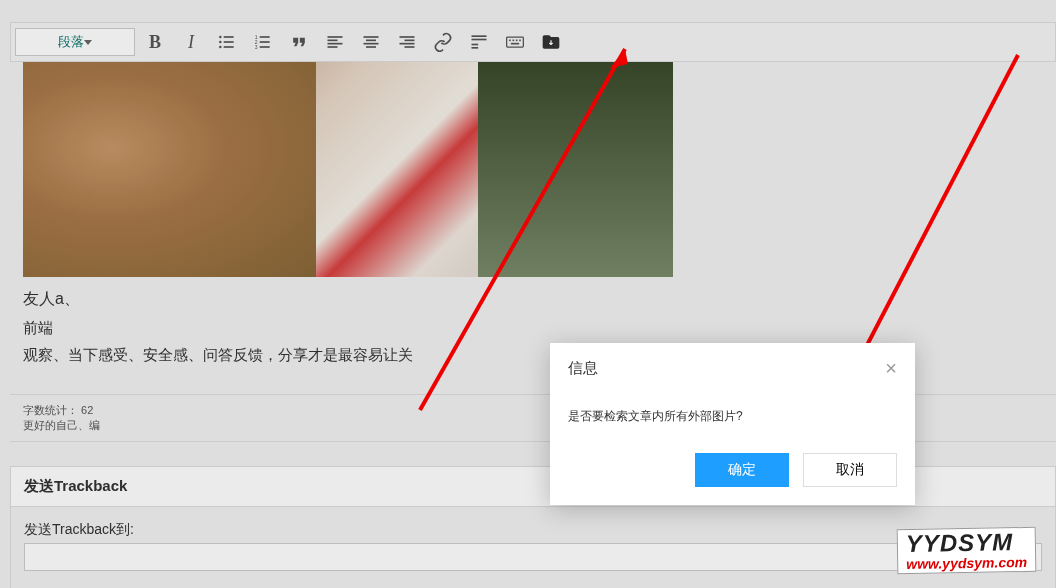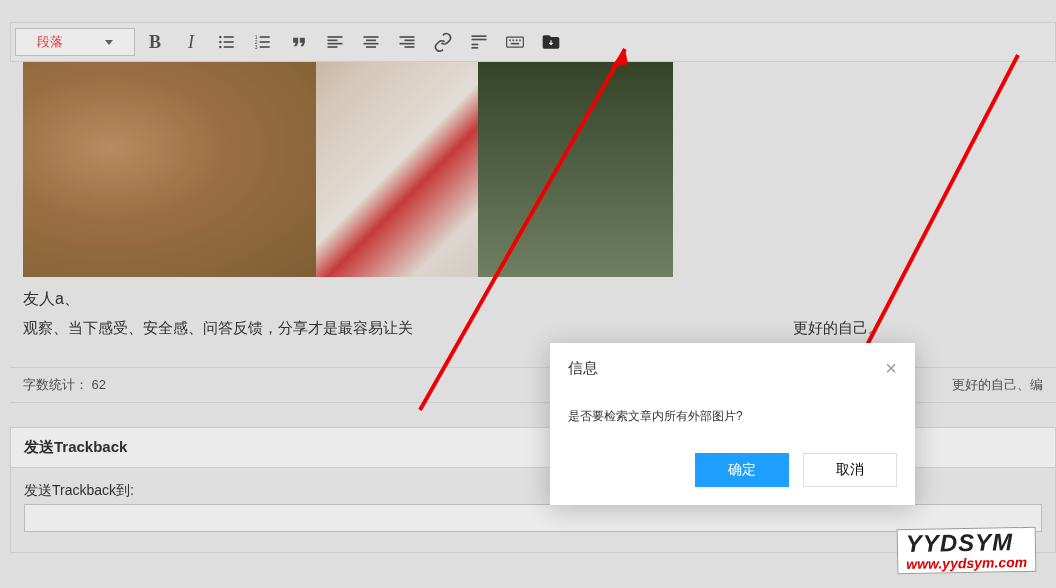--- a/index.html
+++ b/index.html
@@ -1,33 +1,33 @@
 <!DOCTYPE html>
 <html><head>
 <meta charset="utf-8">
 <style>
 * { margin:0; padding:0; box-sizing:border-box; }
 body { font-family:"Microsoft YaHei",Arial,sans-serif; font-size:13px; color:#333; background:#f1f1f1; width:1056px; height:588px; overflow:hidden; position:relative; }
 .page-dim { position:absolute; inset:0; background:rgba(0,0,0,0.08); pointer-events:none; z-index:5; }
 .content { position:absolute; left:10px; top:0; right:0; }
 .toolbar { display:flex; align-items:center; background:#f5f5f5; border:1px solid #ddd; padding:4px; gap:4px; margin-top:22px; }
-.format-select { width:120px; height:28px; border:1px solid #ccc; background:#fff; padding:0 21px; display:flex; align-items:center; justify-content:space-between; font-size:13px; color:#ef4444; }
+.format-select { width:120px; height:28px; border:1px solid #ccc; background:#fff; padding:0 12px; display:flex; align-items:center; justify-content:center; font-size:13px; color:#0f766e; }
 .format-select .caret { border-left:4px solid transparent; border-right:4px solid transparent; border-top:5px solid #666; }
 .tbtn { width:32px; height:30px; display:flex; align-items:center; justify-content:center; color:#555; }
 .tbtn svg { width:20px; height:20px; fill:#555; }
 .tbtn.bold { font-weight:bold; font-size:18px; font-family:Georgia,serif; }
 .tbtn.italic { font-style:italic; font-size:18px; font-family:Georgia,serif; }
 .editor-img { width:650px; height:215px; background:linear-gradient(135deg,#8a6a4a 0%,#b89070 15%,#e8d8c8 40%,#f5f0e8 55%,#d84040 60%,#f0e8e0 70%,#e0d8d0 80%,#4a5a3a 90%,#6a7a5a 100%); position:relative; overflow:hidden; margin-left:13px; }
 .editor-img::before { content:""; position:absolute; left:0; top:0; width:45%; height:100%; background:radial-gradient(ellipse at 30% 40%,#c89868 0%,#a87848 40%,#886838 100%); }
 .editor-img::after { content:""; position:absolute; right:0; top:0; width:30%; height:100%; background:linear-gradient(180deg,#3a4a2a 0%,#5a6a4a 50%,#7a8a6a 100%); }
 .editor-text { padding:8px 13px; color:#333; font-size:15px; line-height:1.8; }
 .editor-text .l1 { font-size:16px; }
 .editor-text .l2 { font-size:15px; }
 .editor-text .l3 { font-size:15px; }
-.stats-bar { display:flex; justify-content:space-between; border-top:1px solid #ddd; border-bottom:1px solid #ddd; padding:8px 13px; margin-top:18px; font-size:13px; color:#555; }
+.stats-bar { display:flex; justify-content:space-between; border-top:1px solid #ddd; border-bottom:1px solid #ddd; padding:8px 13px; margin-top:18px; font-size:11px; color:#555;flex-direction:column; }
 .trackback { margin-top:24px; border:1px solid #ddd; }
 .trackback-head { background:#fff; border-bottom:1px solid #ddd; padding:10px 13px; font-size:15px; font-weight:bold; }
 .trackback-body { padding:14px 13px 20px; }
 .trackback-body label { font-size:14px; }
 .trackback-body input { width:100%; height:28px; border:1px solid #ccc; margin-top:4px; padding:0 6px; }
 .modal { position:absolute; left:550px; top:315px; width:365px; background:#fff; box-shadow:0 4px 24px rgba(0,0,0,0.22); z-index:10;margin-top:28px; }
 .modal-head { display:flex; justify-content:space-between; align-items:center; padding:14px 18px 10px; font-size:15px; color:#333; }
 .modal-close { font-size:20px; color:#999; cursor:pointer; }
 .modal-body { padding:18px 18px 28px; font-size:12px; color:#333; }
 .modal-foot { display:flex; justify-content:flex-end; gap:14px; padding:0 18px 18px; }
@@ -127,20 +127,21 @@
           <path d="M10 4H4a2 2 0 00-2 2v12a2 2 0 002 2h16a2 2 0 002-2V8a2 2 0 00-2-2h-8l-2-2z" fill="#333"></path>
           <path d="M12 10v5m0 0l-2-2m2 2l2-2" stroke="#fff" stroke-width="1.5" fill="none"></path>
         </svg>
       </div>
 </div>
 
 <div class="editor-img"></div>
 
 <div class="editor-text">
   <div class="l1">友人a、</div>
+  <div class="l2">前端</div>
   <div class="l3">
     <span>观察、当下感受、安全感、问答反馈，分享才是最容易让关</span><span style="display:inline-block;width:380px"></span><span>更好的自己。</span>
   </div>
 </div>
 
 <div class="stats-bar">
   <span>字数统计： 62</span>
   <span>更好的自己、编</span>
 </div>
 

